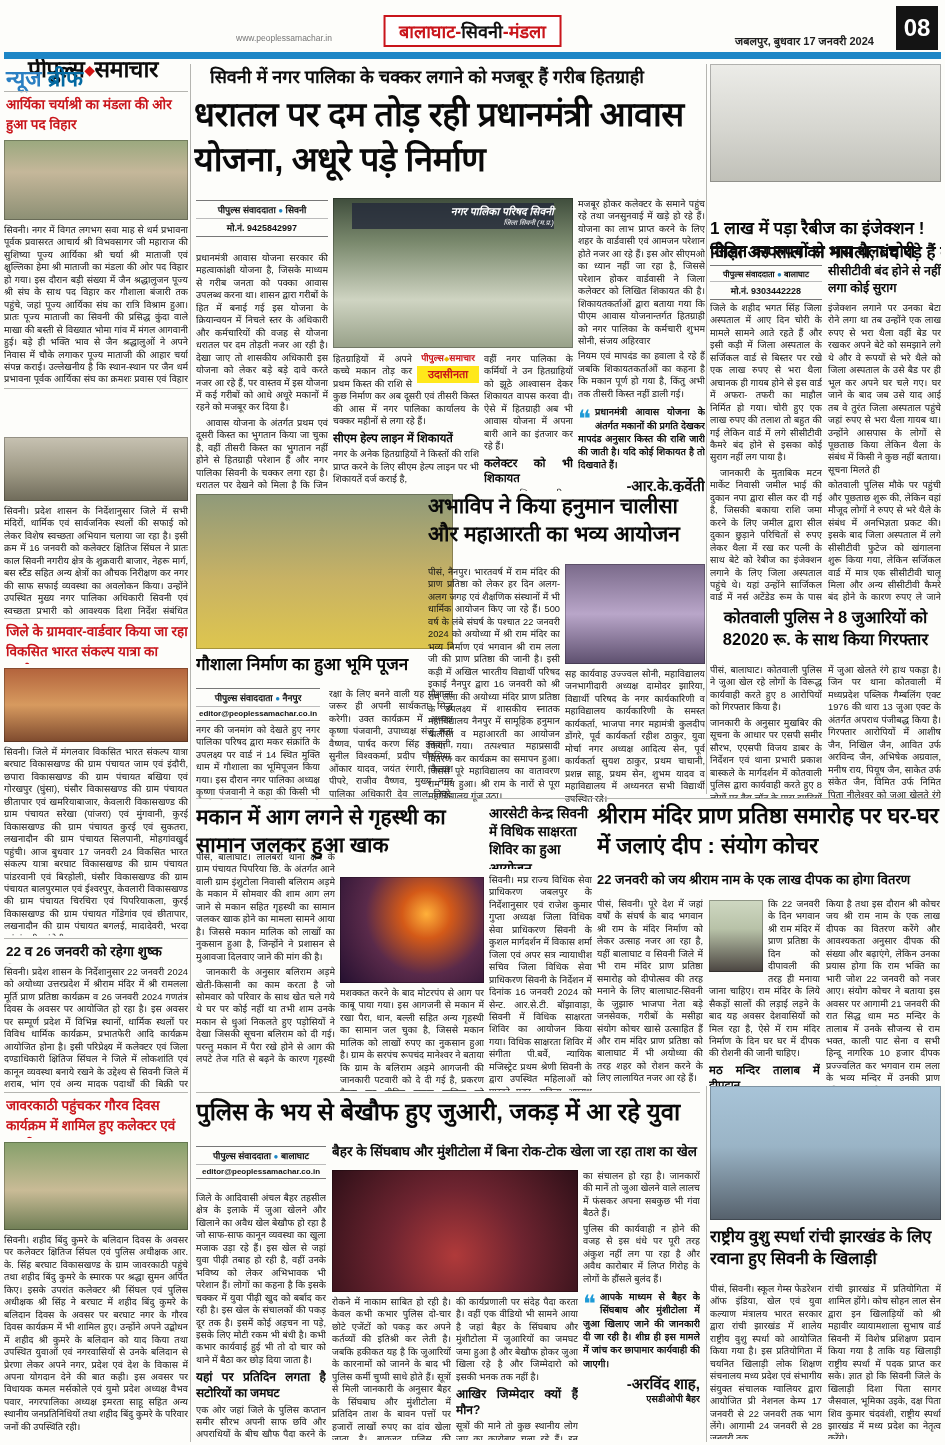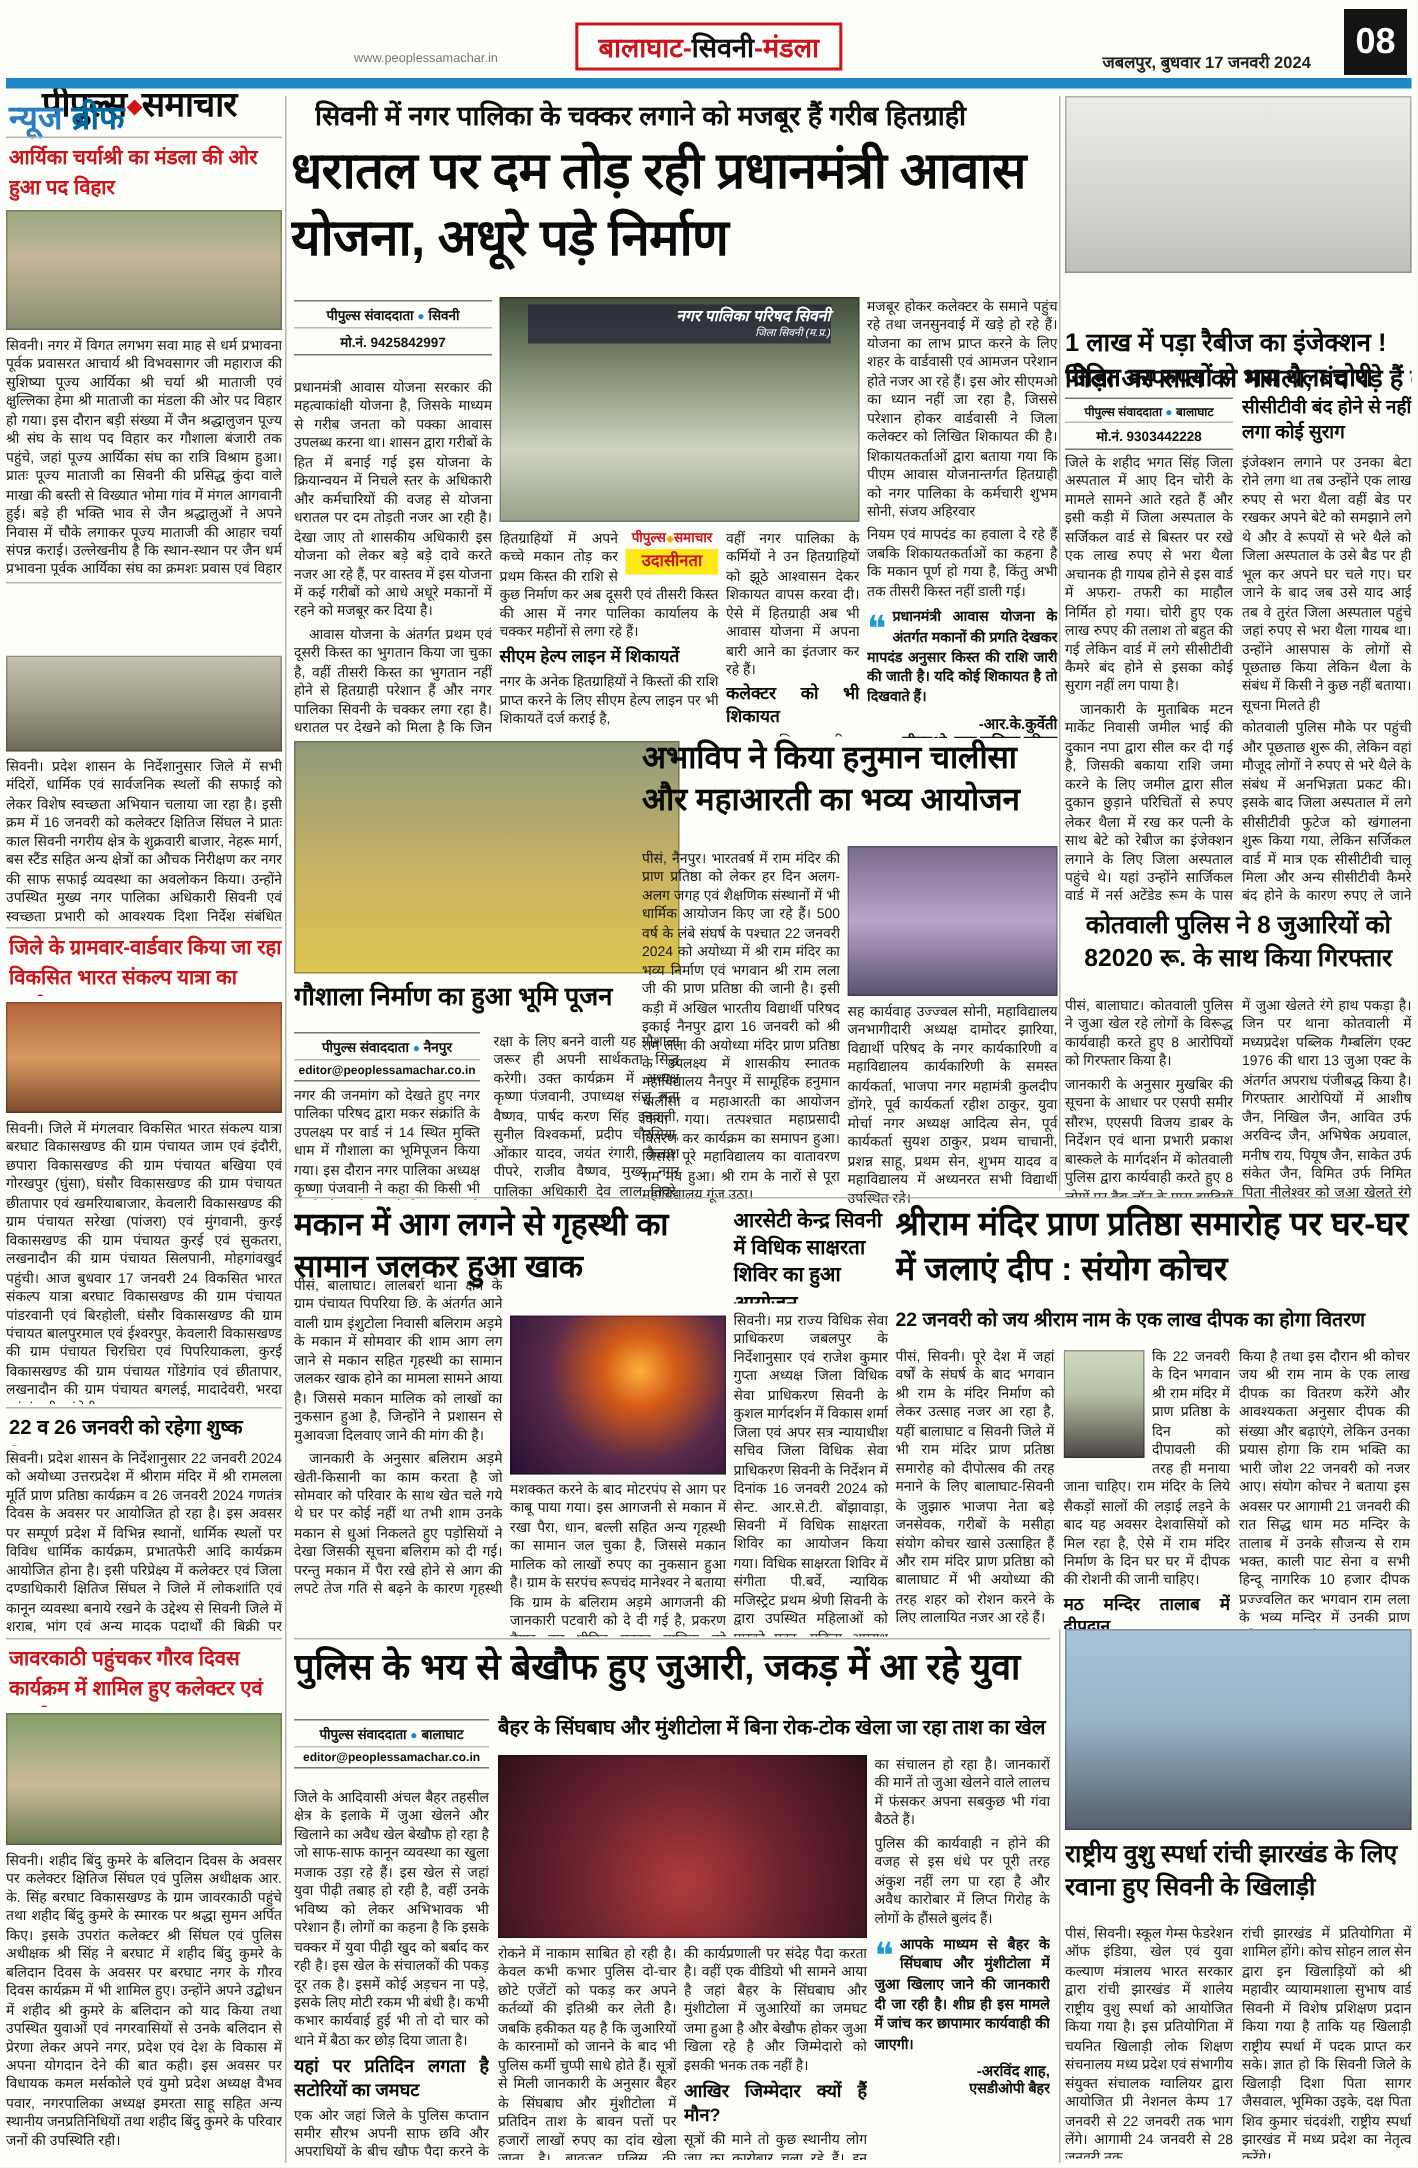--- a/index.html
+++ b/index.html
@@ -56,21 +56,21 @@
   .board .l2{font-size:7px;line-height:1.2;}
   
   .badge{float:right;width:62px;margin:0 0 3px 5px;text-align:center;}
   .badge .b-top{color:#c9151b;font-size:9px;font-weight:800;line-height:1.2;}
   .badge .b-top .dia{color:#e3b505;font-size:7px;}
   .badge .b-yellow{background:#ffe81a;color:#c9151b;font-size:11px;font-weight:800;margin-top:2px;padding:1px 2px;}
   
   .quote{margin-top:5px;}
   .qicon{float:left;color:#1d9ad6;font-size:24px;line-height:1;margin:2px 4px 0 0;font-family:"DejaVu Serif",serif;}
   .qtext{font-size:9.5px;font-weight:bold;line-height:1.4;text-align:justify;}
-  .qby{font-size:10px;font-weight:bold;text-align:right;margin-top:3px;}
+  .qby{font-size:15px;font-weight:bold;text-align:right;margin-top:3px;}
   .qrole{font-size:9.5px;font-weight:bold;text-align:right;line-height:1.3;}
 </style>
 </head>
 <body>
 
 <div id="page">
 
   <div class="abs logo" style="left:28px;top:16px;margin-top:36px;">
     <span>पीपुल्स</span><span class="dia">◆</span><span>समाचार</span>
   </div>

